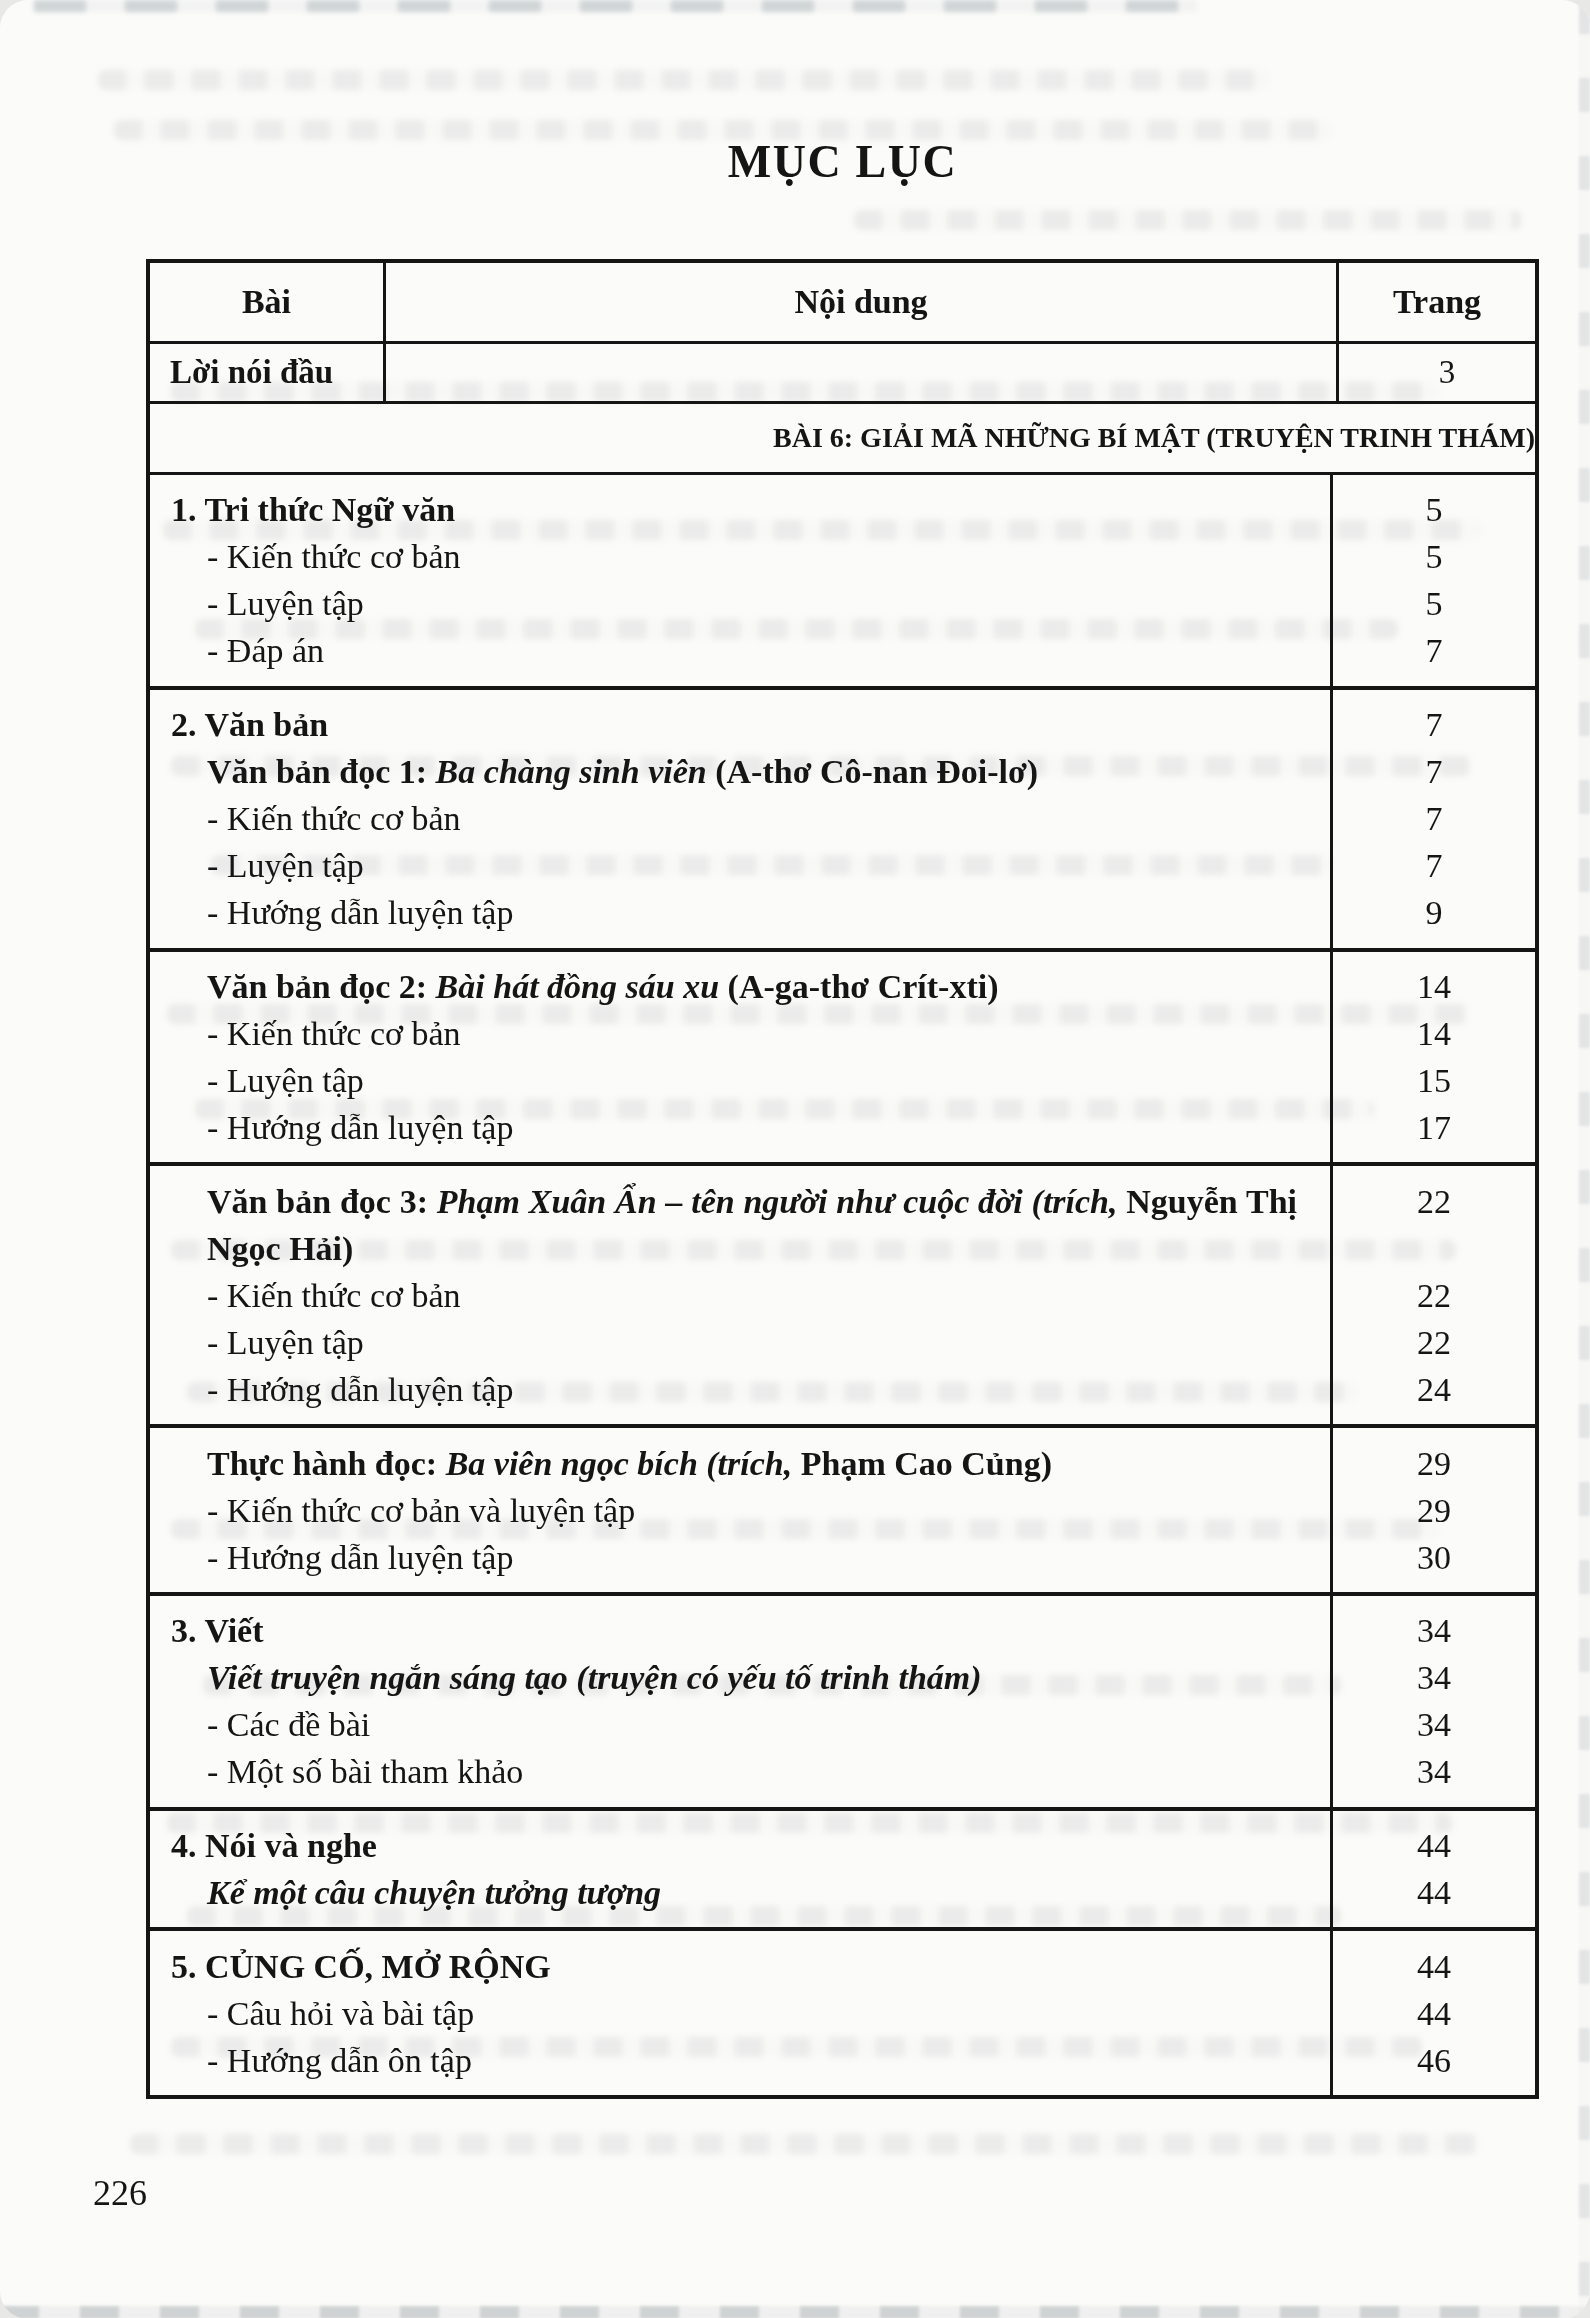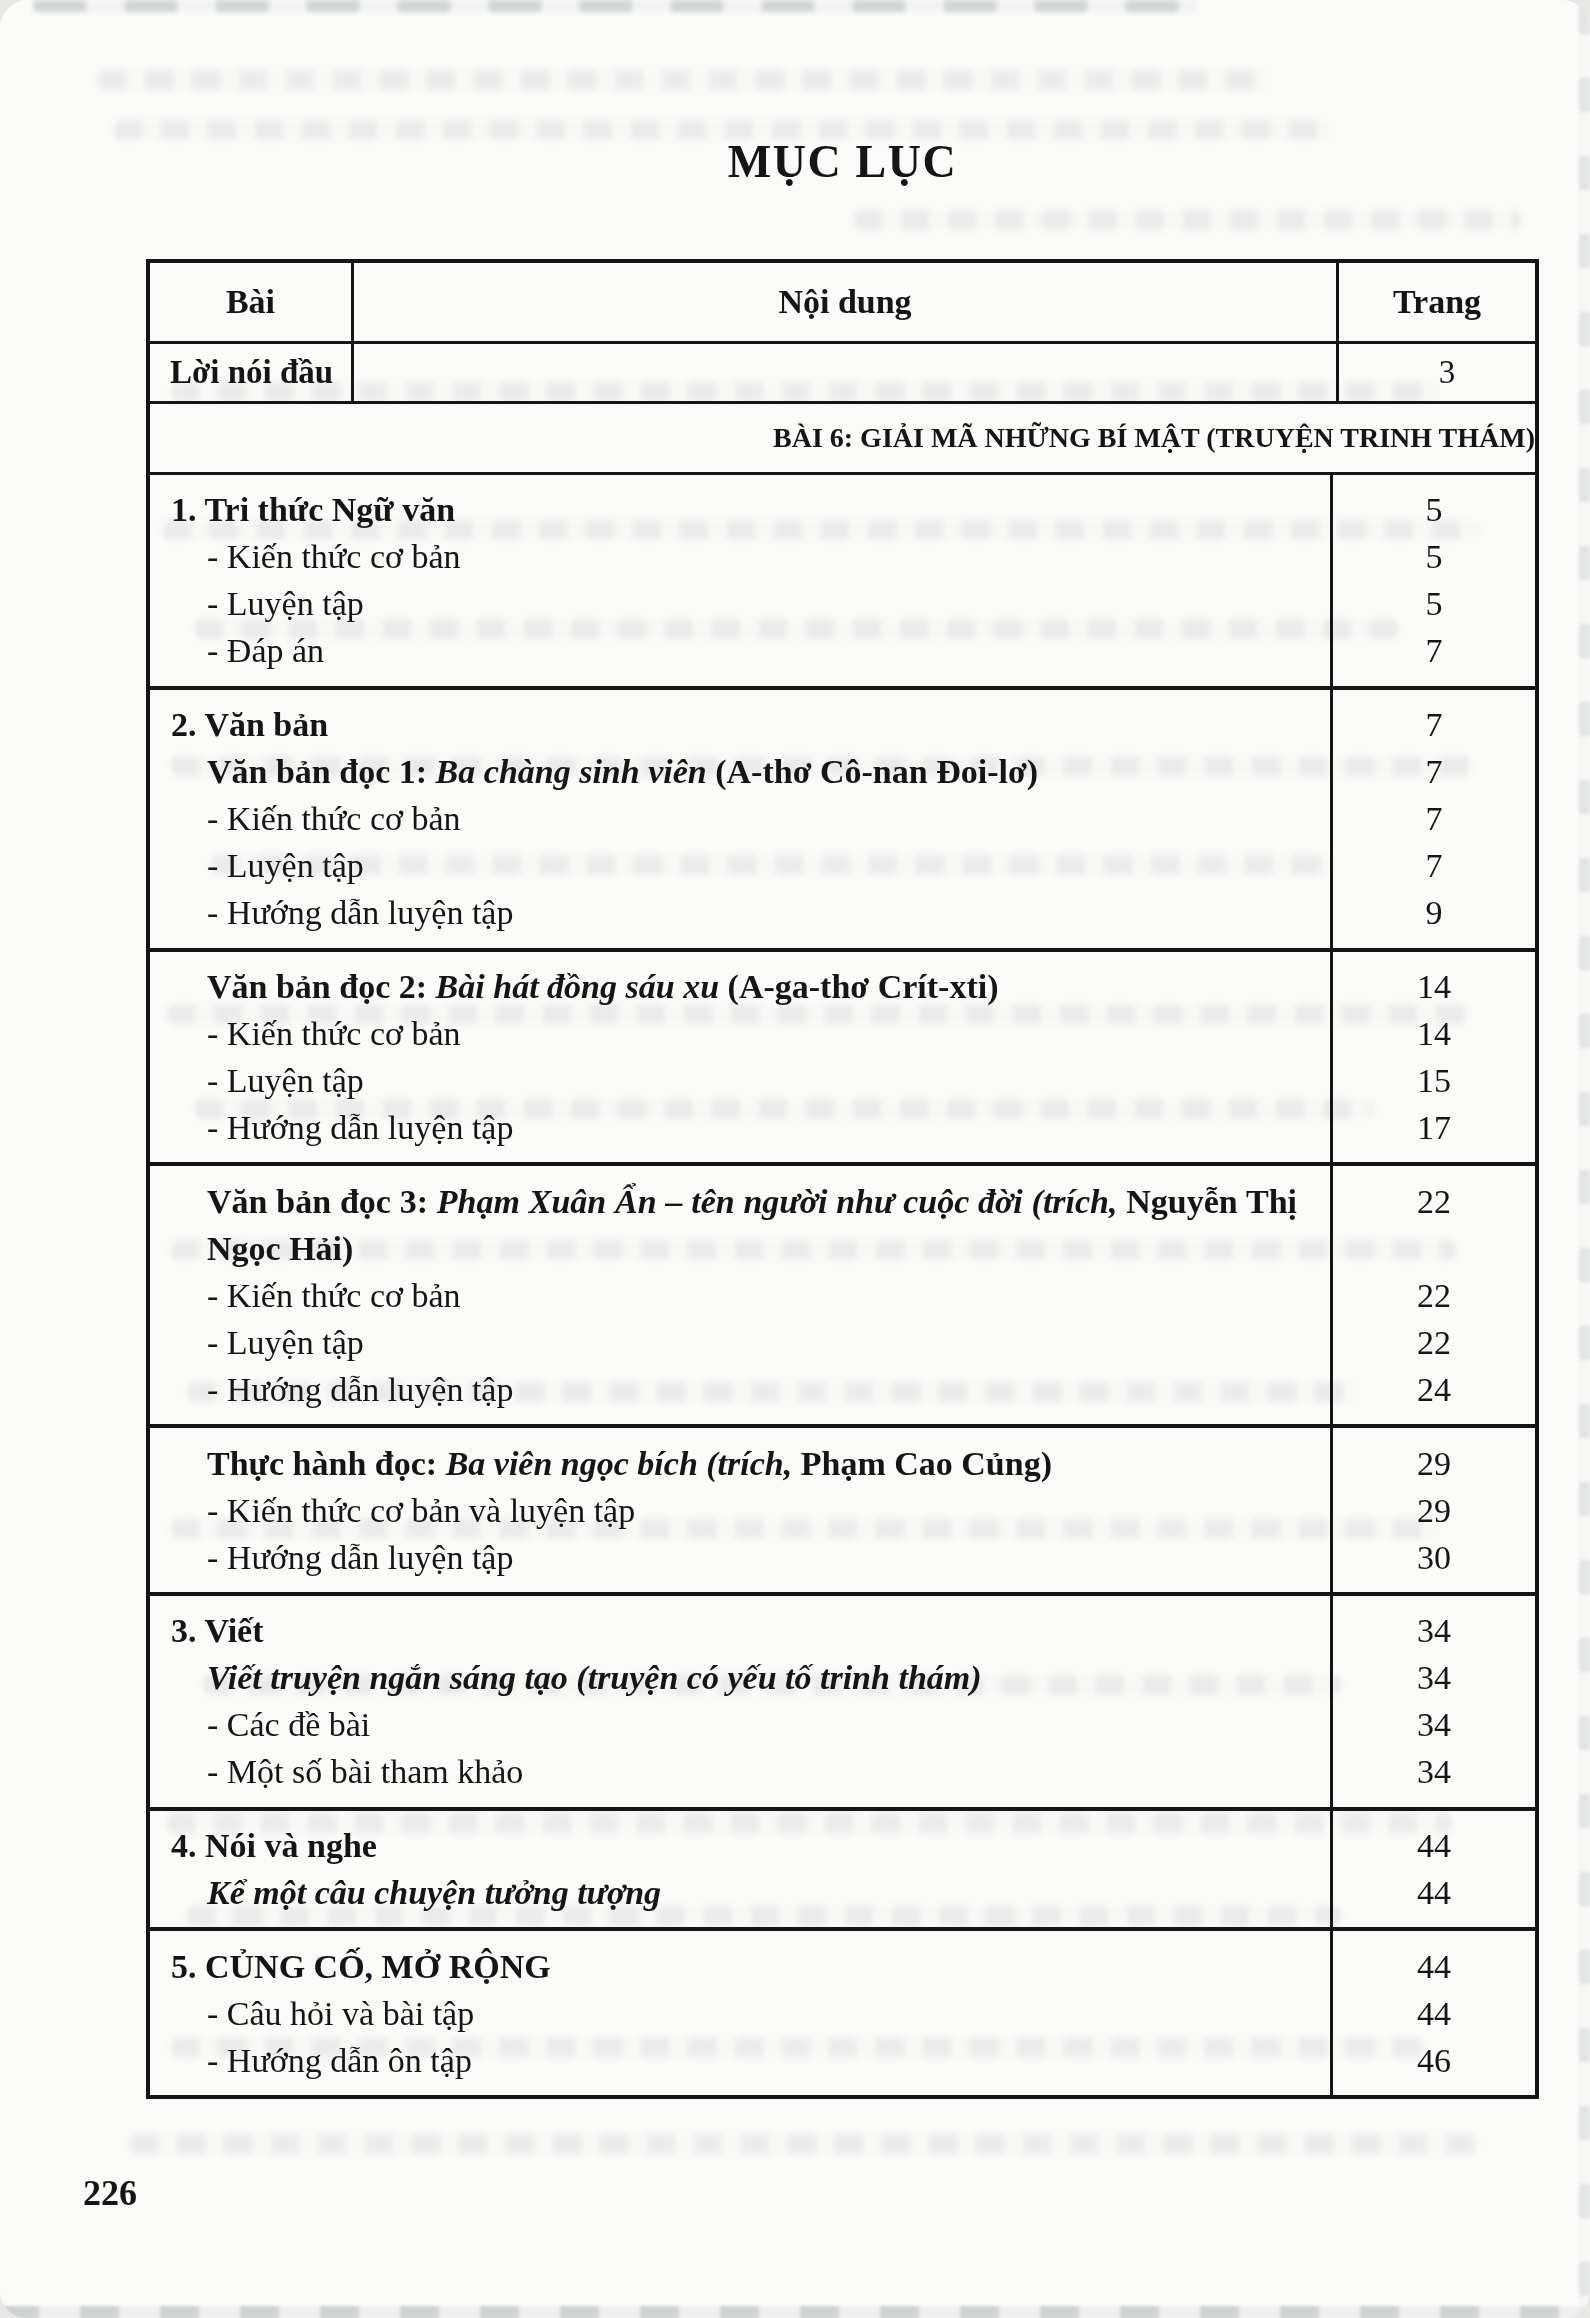--- a/index.html
+++ b/index.html
@@ -39,32 +39,32 @@
     filter:blur(3.3px);
   }
 
   
   .title {
     position:absolute; left:146px; top:135px; width:1393px; margin:0;
     text-align:center; font-size:46px; font-weight:bold; letter-spacing:1.6px;
     z-index:2;
   }
   .folio {
-    position:absolute; left:83px; top:2172px;
-    font-size:36px; font-weight:bold; z-index:2;
+    position:absolute; left:93px; top:2172px;
+    font-size:36px; font-weight:normal; z-index:2;
   }
 
   
   .toc-table {
     position:absolute; left:146px; top:259px; width:1393px;
     border:4.1px solid #151515; box-sizing:border-box; z-index:1;
   }
   .row { display:flex; border-bottom:3.3px solid #151515; }
   .cell { box-sizing:border-box; }
-  .c-bai  { width:204px; border-right:3.3px solid #151515; }
+  .c-bai  { width:236px; border-right:3.3px solid #151515; }
   .c-nd   { flex:1; border-right:3.3px solid #151515; }
   .c-trang{ width:196px; }
 
   .header-row .cell {
     line-height:78px; font-weight:bold; font-size:34px; text-align:center;
   }
   .preface-row .cell { line-height:57px; font-size:33px;padding-left:20px; }
   .preface-label { font-weight:bold; padding-left:21px; }
   .preface-page  { text-align:center; }
 

